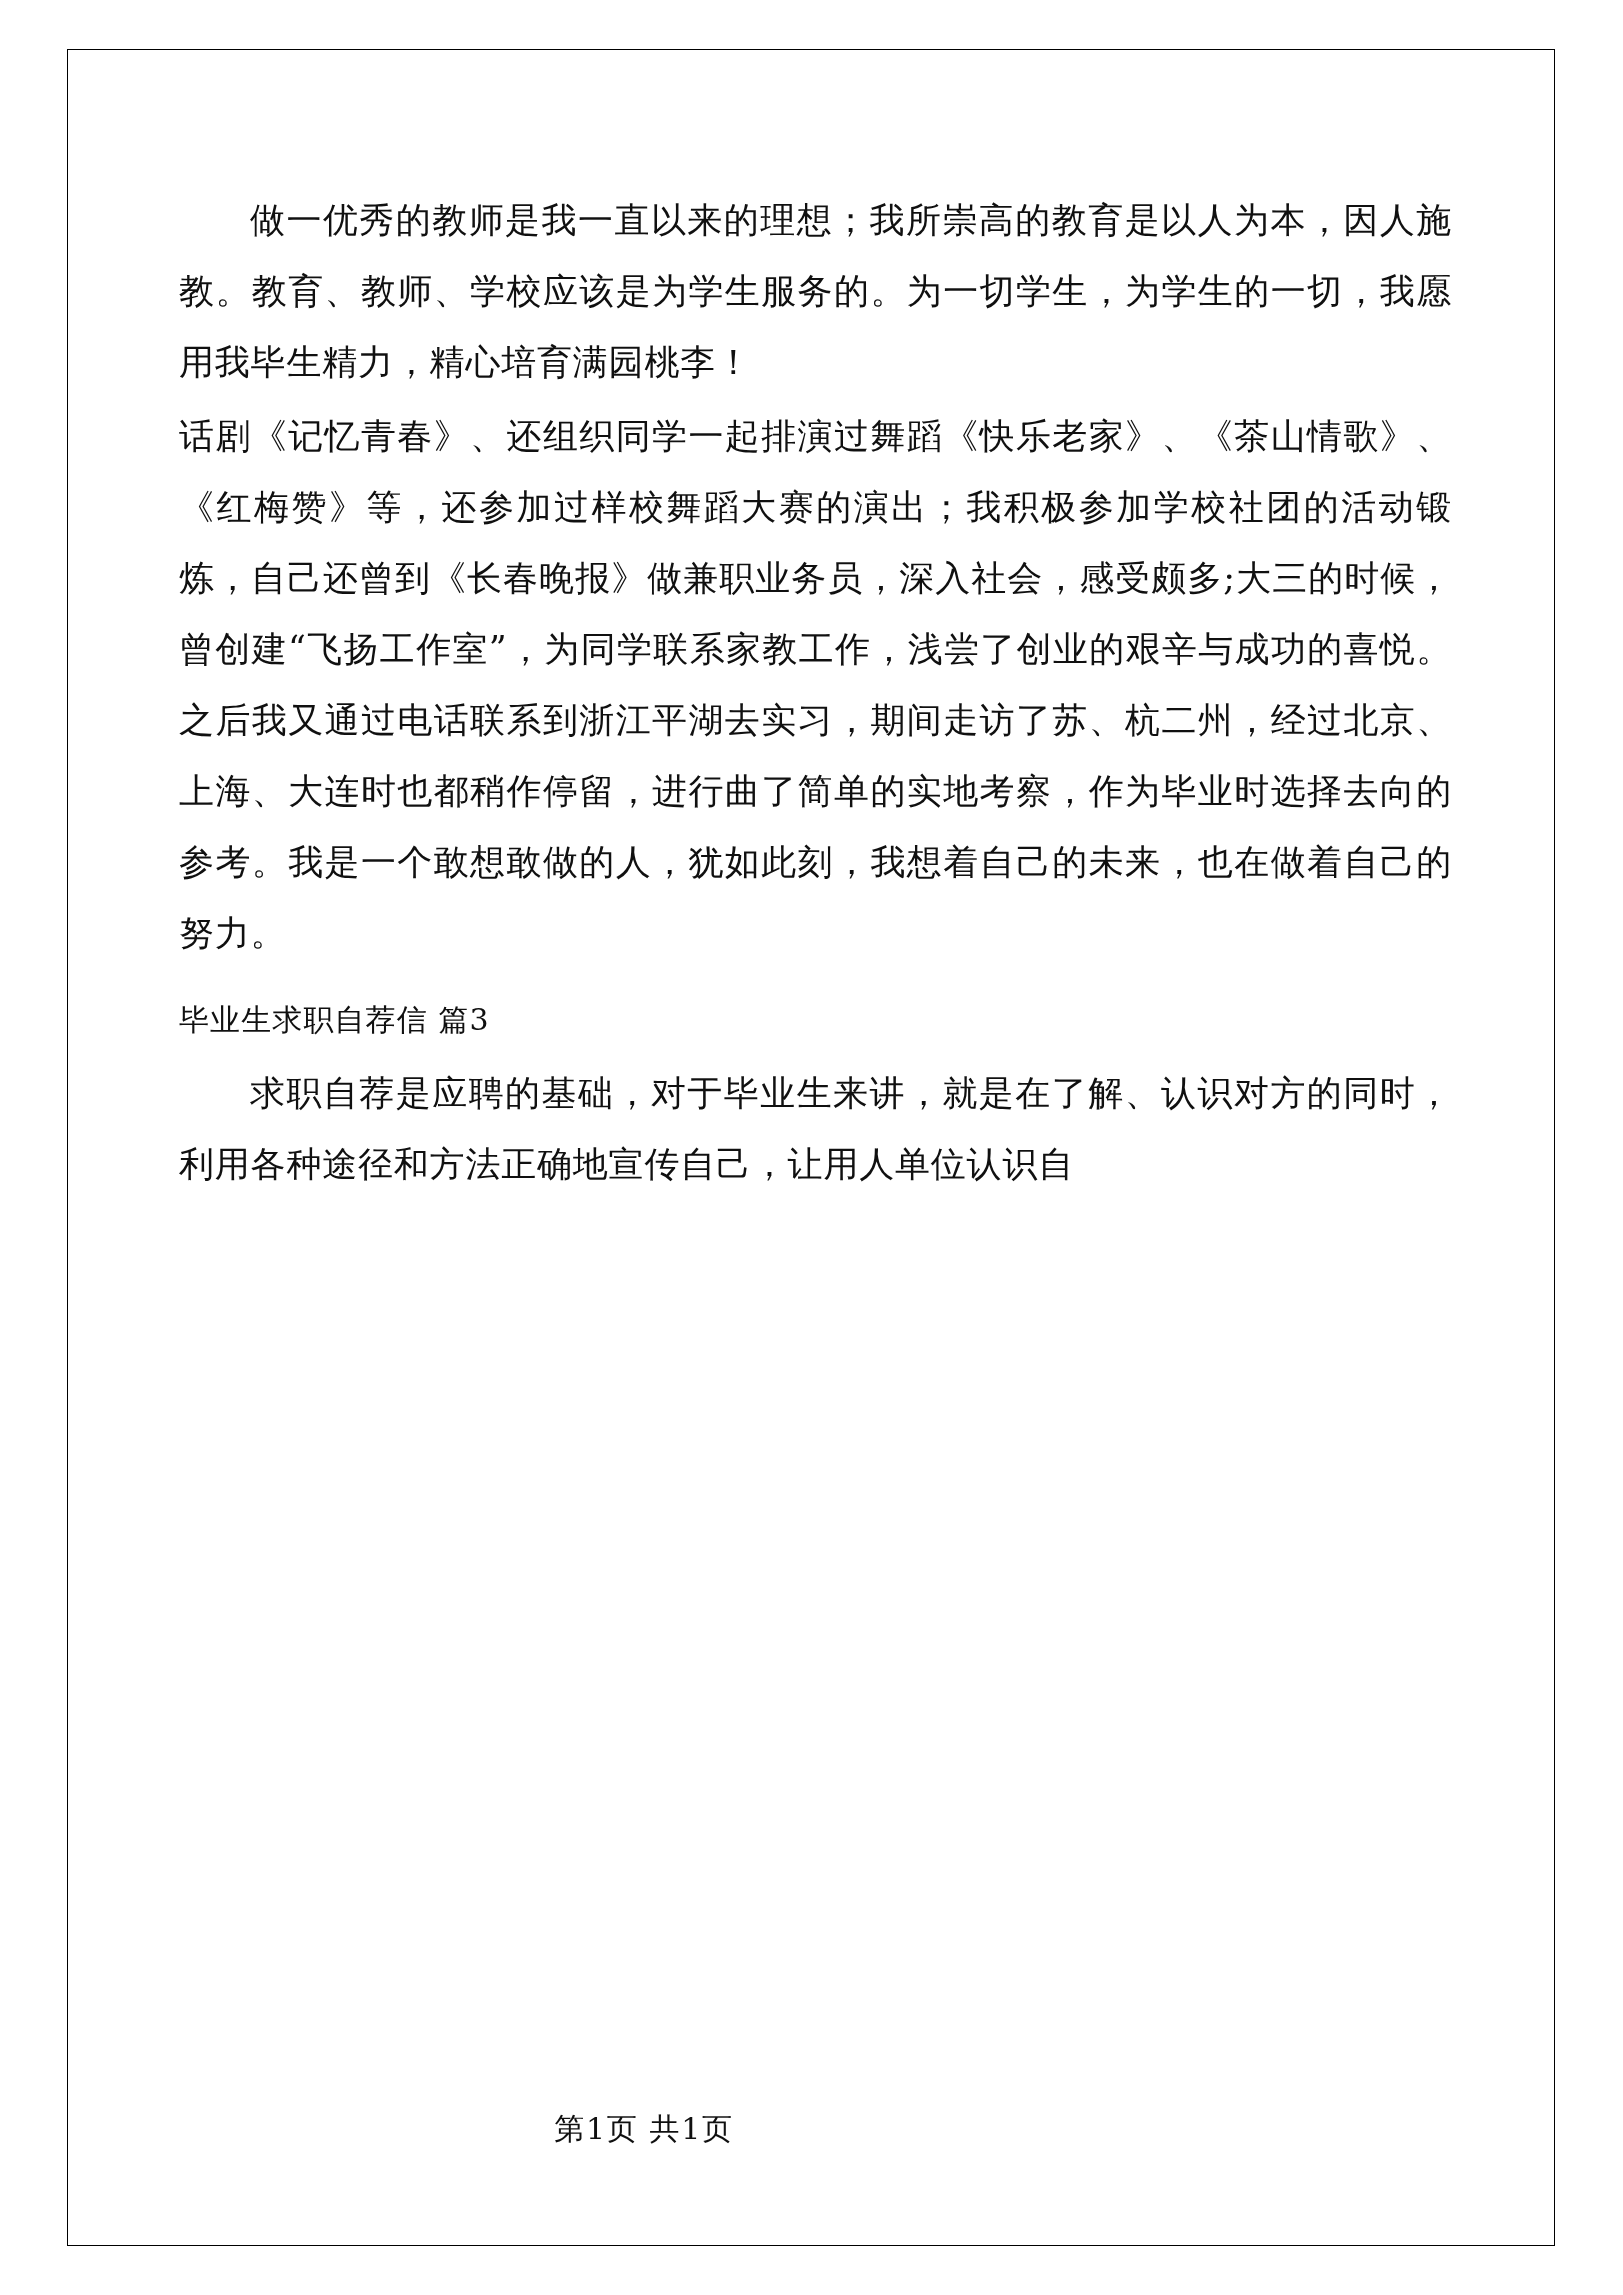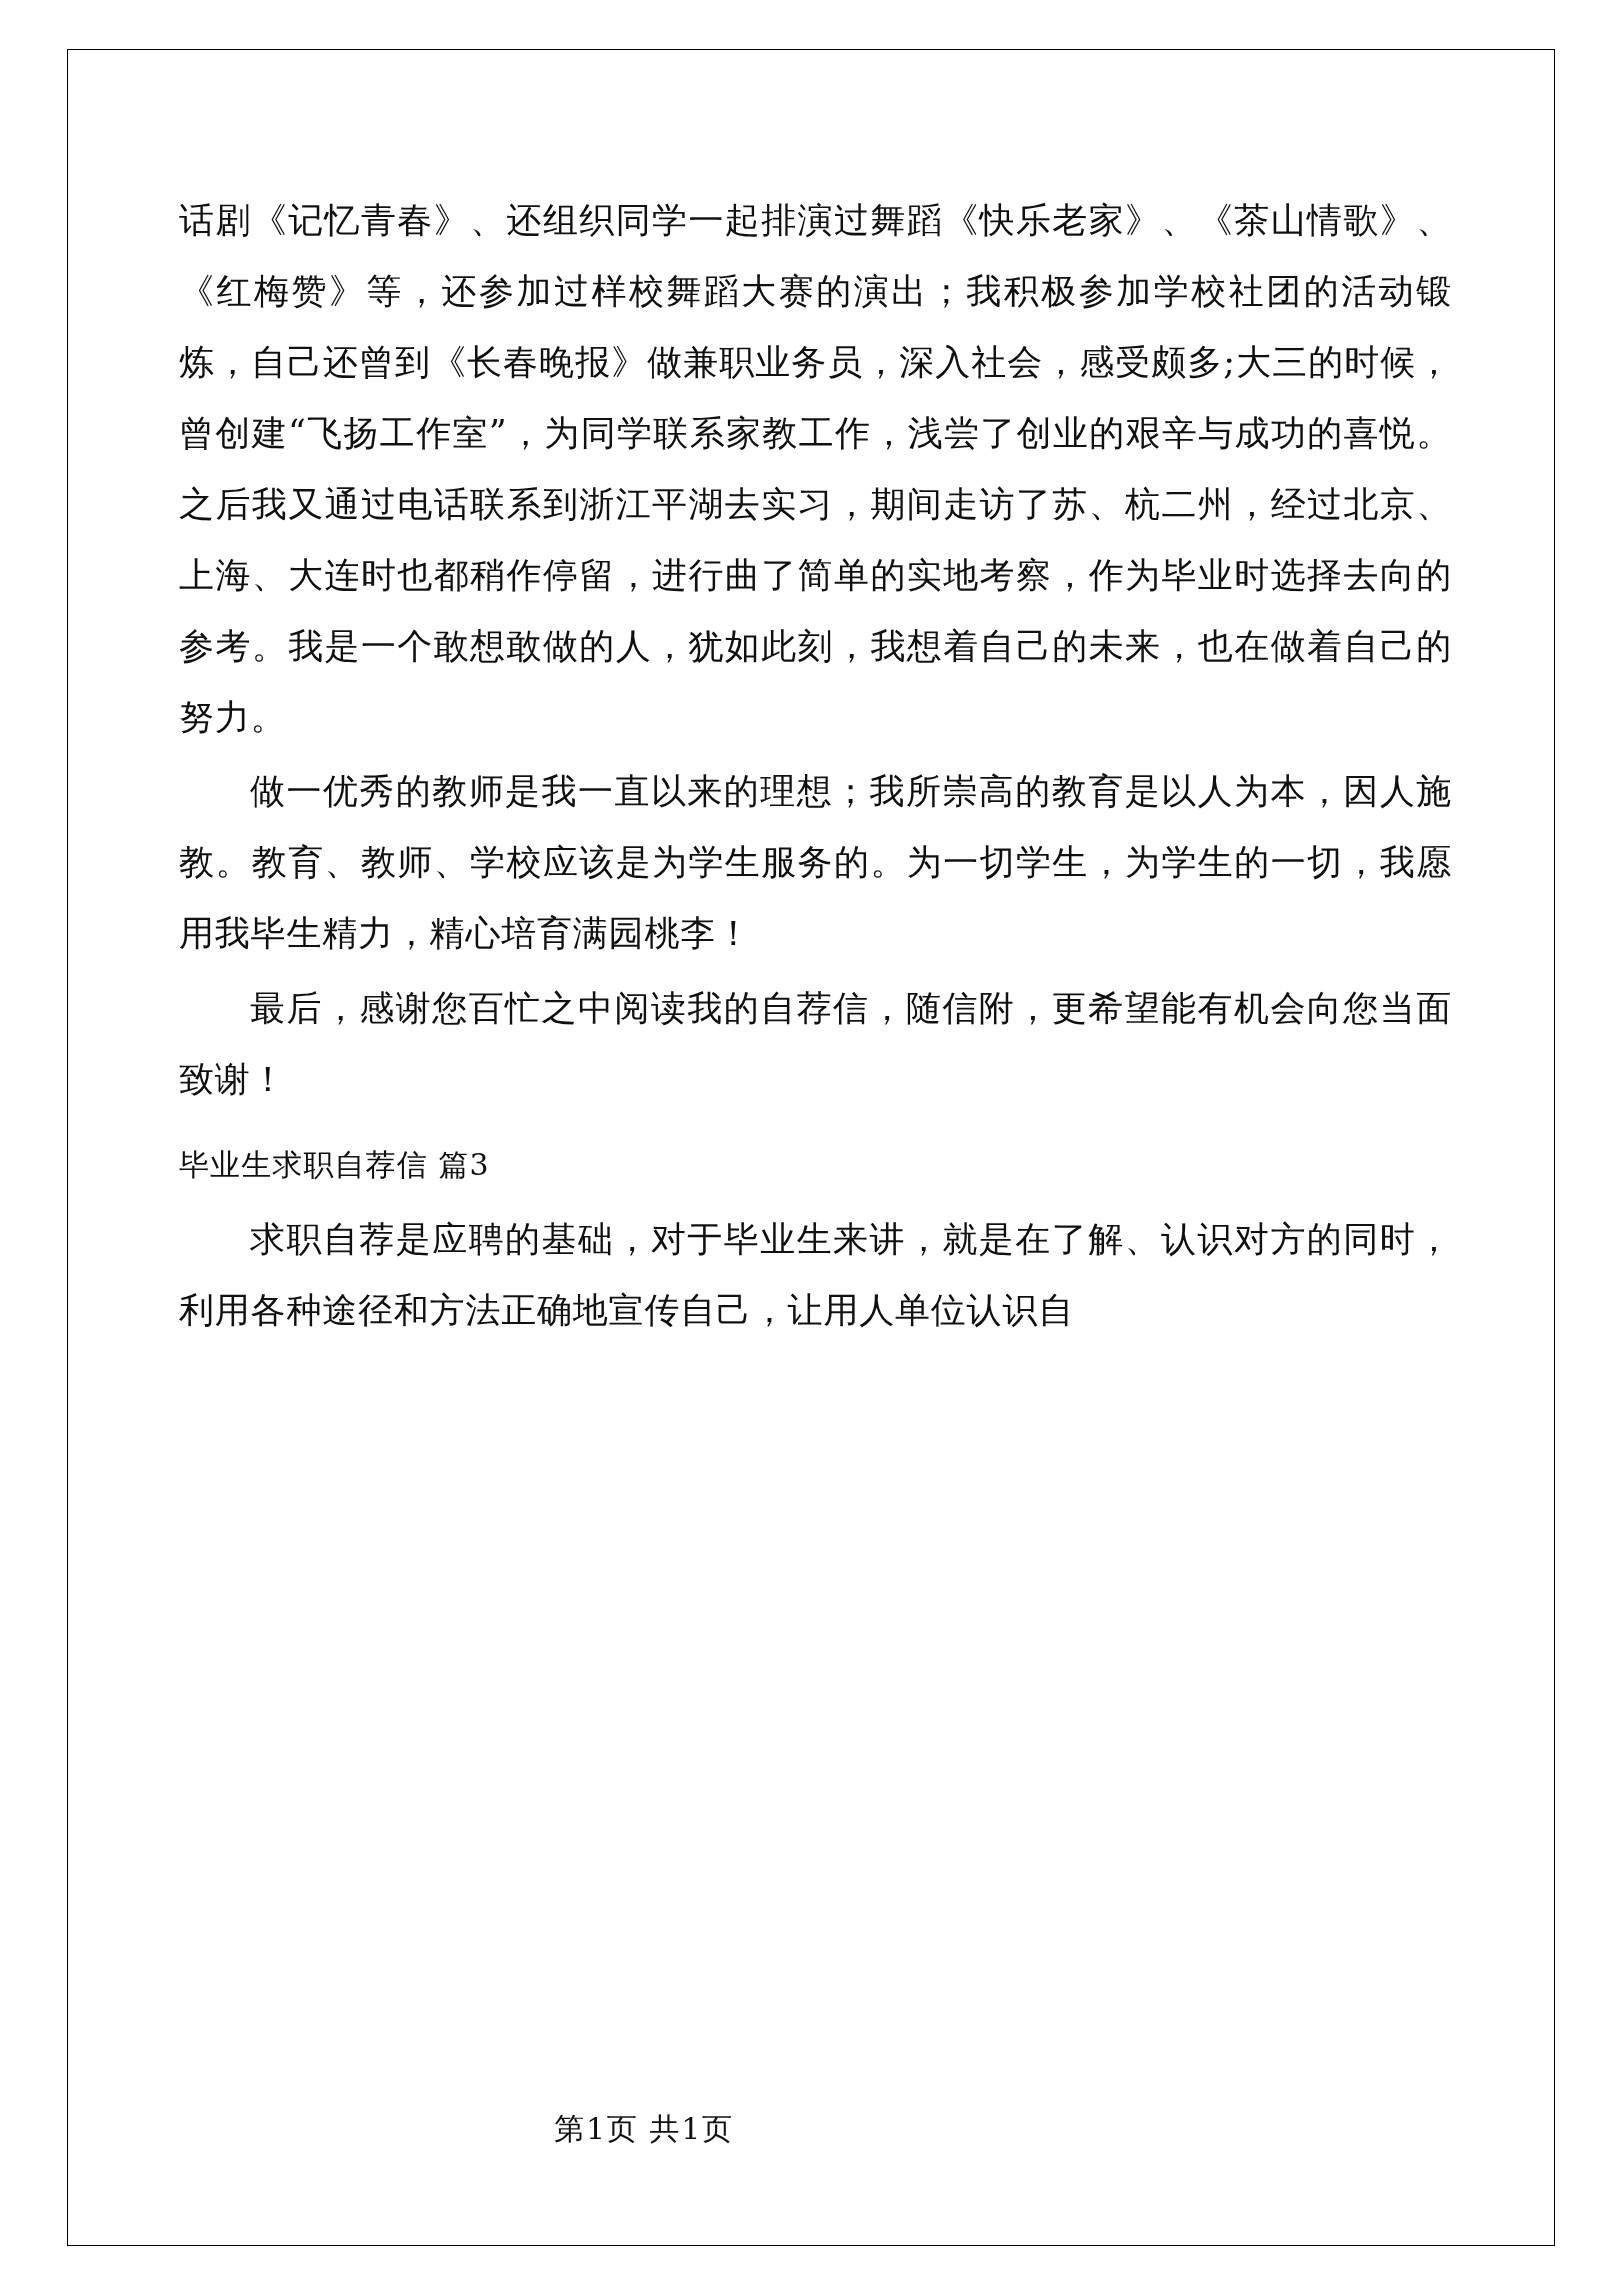--- a/index.html
+++ b/index.html
@@ -66,22 +66,21 @@
     color: #101010;
   }
 </style>
 </head>
 <body>
 
 <div class="page">
   <div class="page-border"></div>
 
   <div class="content">
+    <p class="para indent">做一优秀的教师是我一直以来的理想；我所崇高的教育是以人为本，因人施教。教育、教师、学校应该是为学生服务的。为一切学生，为学生的一切，我愿用我毕生精力，精心培育满园桃李！</p>
     <p class="para">话剧《记忆青春》、还组织同学一起排演过舞蹈《快乐老家》、《茶山情歌》、《红梅赞》等，还参加过样校舞蹈大赛的演出；我积极参加学校社团的活动锻炼，自己还曾到《长春晚报》做兼职业务员，深入社会，感受颇多;大三的时候，曾创建“飞扬工作室”，为同学联系家教工作，浅尝了创业的艰辛与成功的喜悦。之后我又通过电话联系到浙江平湖去实习，期间走访了苏、杭二州，经过北京、上海、大连时也都稍作停留，进行曲了简单的实地考察，作为毕业时选择去向的参考。我是一个敢想敢做的人，犹如此刻，我想着自己的未来，也在做着自己的努力。</p>
-    <p class="para indent">做一优秀的教师是我一直以来的理想；我所崇高的教育是以人为本，因人施教。教育、教师、学校应该是为学生服务的。为一切学生，为学生的一切，我愿用我毕生精力，精心培育满园桃李！</p>
-    <p class="para indent">最后，感谢您百忙之中阅读我的自荐信，随信附，更希望能有机会向您当面致谢！</p>
     <p class="heading">毕业生求职自荐信   篇3</p>
     <p class="para indent">求职自荐是应聘的基础，对于毕业生来讲，就是在了解、认识对方的同时，利用各种途径和方法正确地宣传自己，让用人单位认识自</p>
   </div>
 
   <div class="footer">第1页   共1页</div>
 </div>
 
 
 </body></html>

